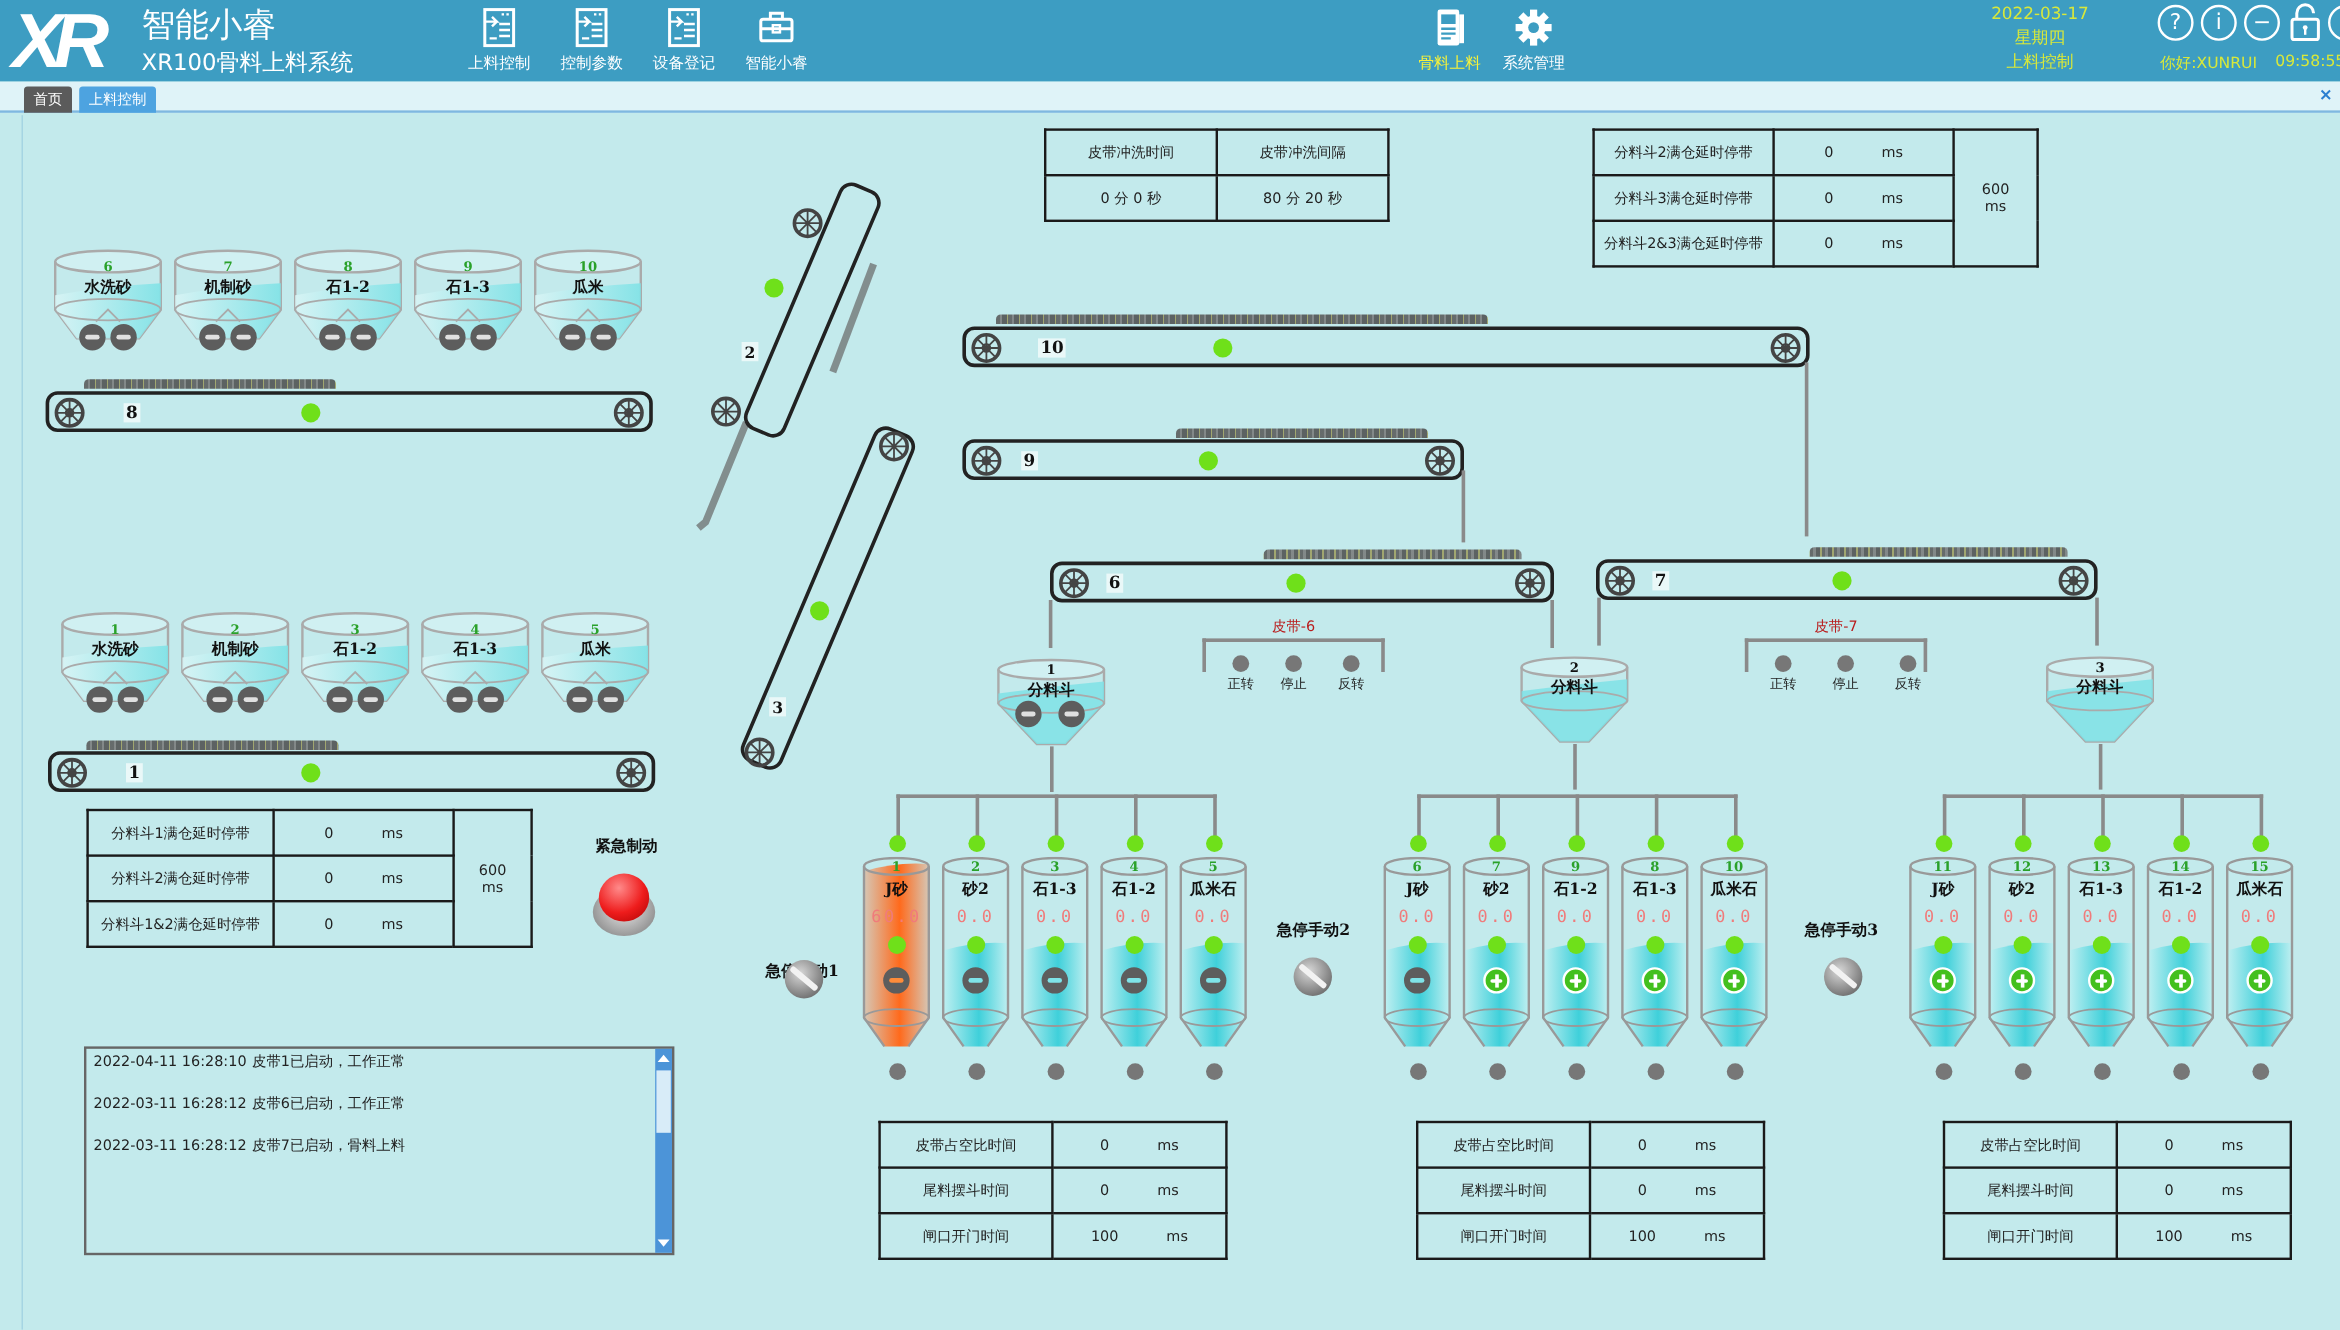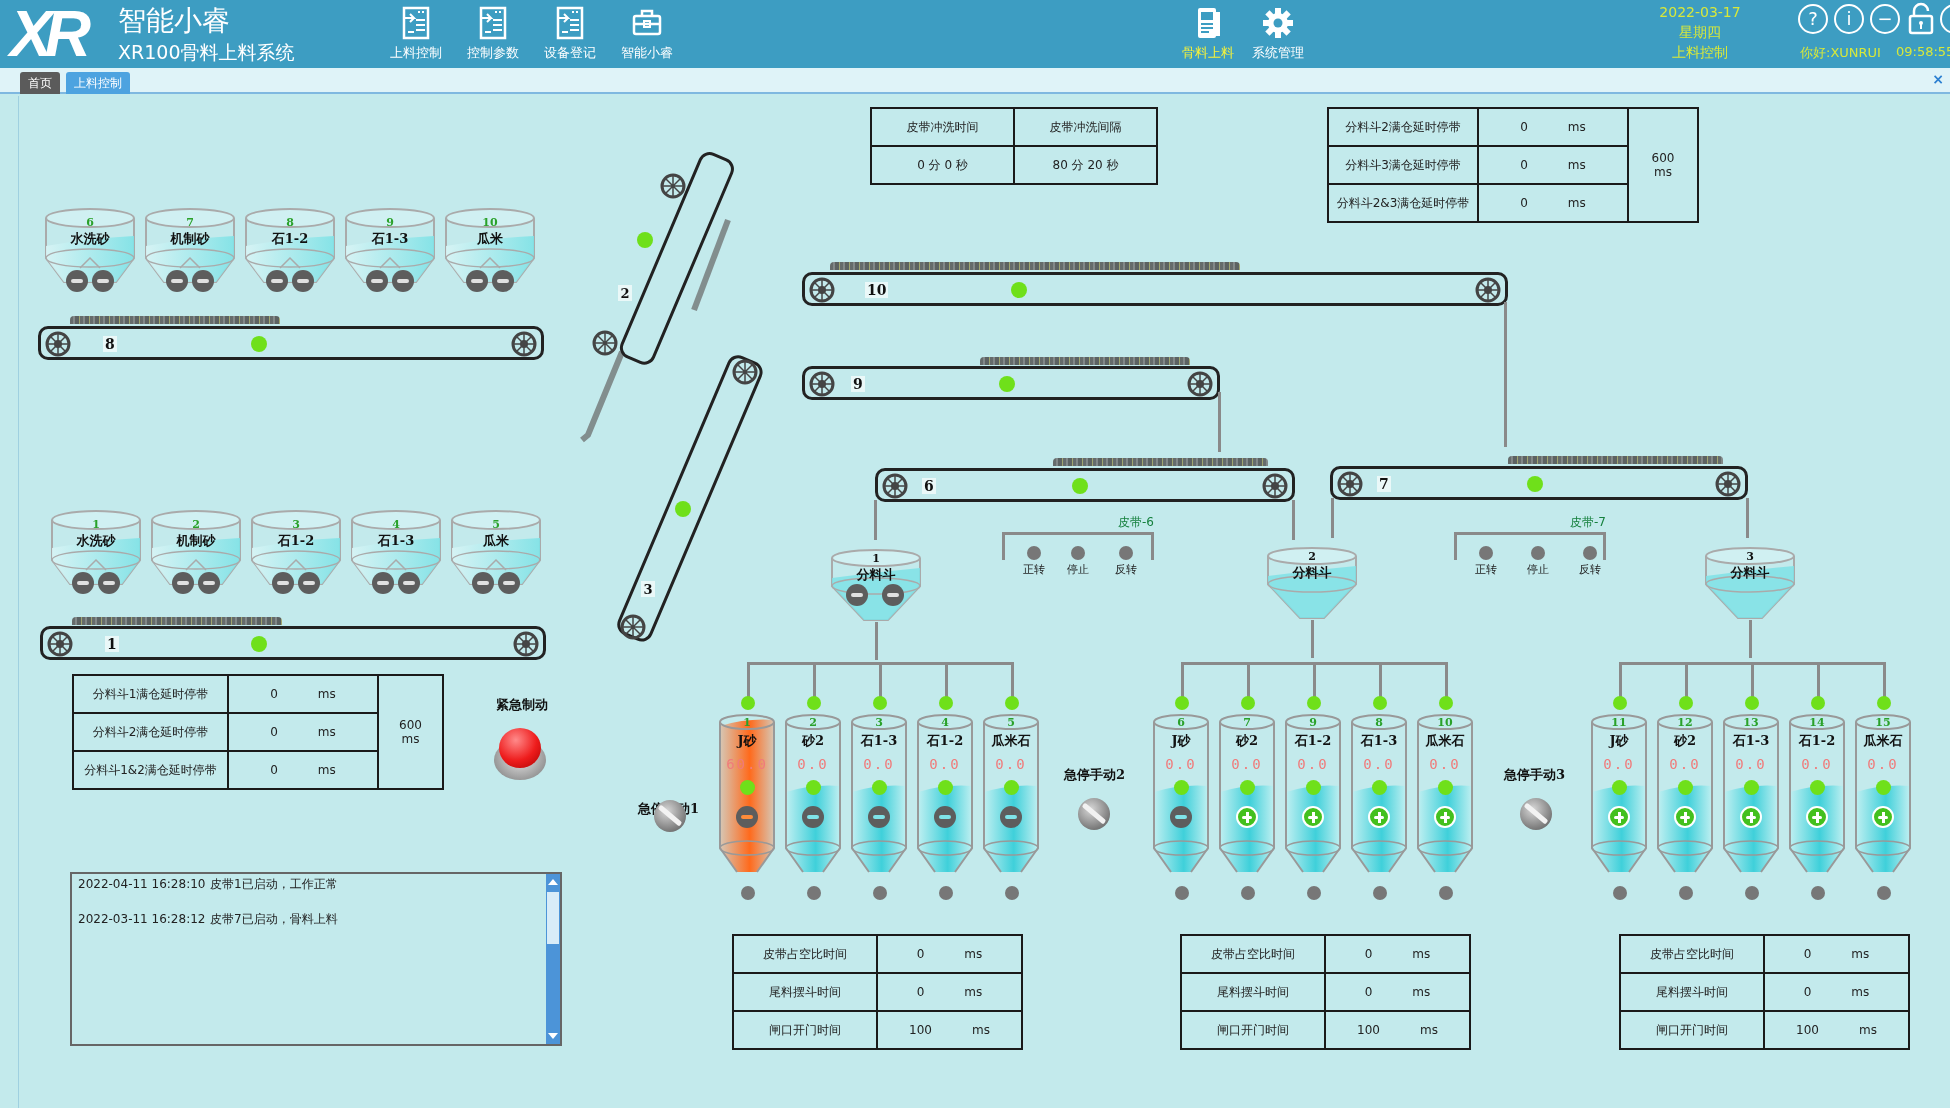--- a/index.html
+++ b/index.html
@@ -54,21 +54,21 @@
   .silo .name { position: absolute; top: 18px; width: 100%; text-align: center; font: bold 13px "DejaVu Serif", serif; color: #111; white-space: nowrap; }
   .silo .val { position: absolute; top: 42px; width: 100%; text-align: center; font: 14px "DejaVu Sans Mono", monospace; color: #f07b7b; letter-spacing: 2px; }
   .silo .led { position: absolute; top: 66px; left: 23px; width: 15px; height: 15px; border-radius: 50%; background: #6fe01a; }
   .silo .valve { left: 19px; top: 92px; }
 
   .estop-label { position: absolute; font: bold 13px "DejaVu Serif", serif; color: #111; white-space: nowrap; }
   .knob { position: absolute; width: 32px; height: 32px; border-radius: 50%; background: radial-gradient(circle at 40% 35%, #d8d8d8, #7a7a7a 70%, #555); cursor: pointer; }
   .knob::after { content: ""; position: absolute; left: 2px; top: 13px; width: 28px; height: 5px; background: #f2f2f2; transform: rotate(40deg); border-radius: 2px; }
 
   .dir-group { position: absolute; width: 152px; height: 60px; }
-  .dir-group .ttl { position: absolute; top: 0; width: 100%; text-align: right; font-size: 12px; color: #15803d; }
+  .dir-group .ttl { position: absolute; top: 0; width: 100%; text-align: center; font-size: 12px; color: #b91c1c; }
   .dir-group .bracket { position: absolute; left: 0; top: 18px; width: 152px; height: 28px; border: 3px solid #8a8a8a; border-bottom: none; }
   .dir-item { position: absolute; top: 32px; width: 40px; text-align: center; cursor: pointer; }
   .dir-item .d { display: block; margin: 0 auto; width: 14px; height: 14px; border-radius: 50%; background: #777; }
   .dir-item .t { display: block; font-size: 11px; color: #222; margin-top: 2px; }
 
   .dist { position: absolute; width: 96px; height: 80px; }
   .dist .num { position: absolute; top: 4px; width: 100%; text-align: center; font: bold 11px "DejaVu Serif", serif; color: #111; }
   .dist .name { position: absolute; top: 18px; width: 100%; text-align: center; font: bold 13px "DejaVu Serif", serif; color: #111; }
 
   #log { position: absolute; left: 70px; top: 872px; width: 492px; height: 174px; border: 2px solid #666; background: #c3eaec; }
@@ -965,20 +965,21 @@
 
 <div class="estop-label" style="left:496px;top:696px">紧急制动</div>
 <div class="ebtn">
     <div class="base"></div>
     <div class="cap"></div>
   </div>
 
 <div id="log">
   <div id="log-rows">
       <div class="log-row"><span class="ts">2022-04-11 16:28:10</span><span>皮带1已启动，工作正常</span></div>
+      <div class="log-row"><span class="ts">2022-03-11 16:28:12</span><span>皮带6已启动，工作正常</span></div>
       <div class="log-row"><span class="ts">2022-03-11 16:28:12</span><span>皮带7已启动，骨料上料</span></div>
     </div>
   <div id="scroll">
     <span class="arr up"></span>
     <span class="thumb"></span>
     <span class="arr dn"></span>
   </div>
 </div>
 
 <div id="timing">

